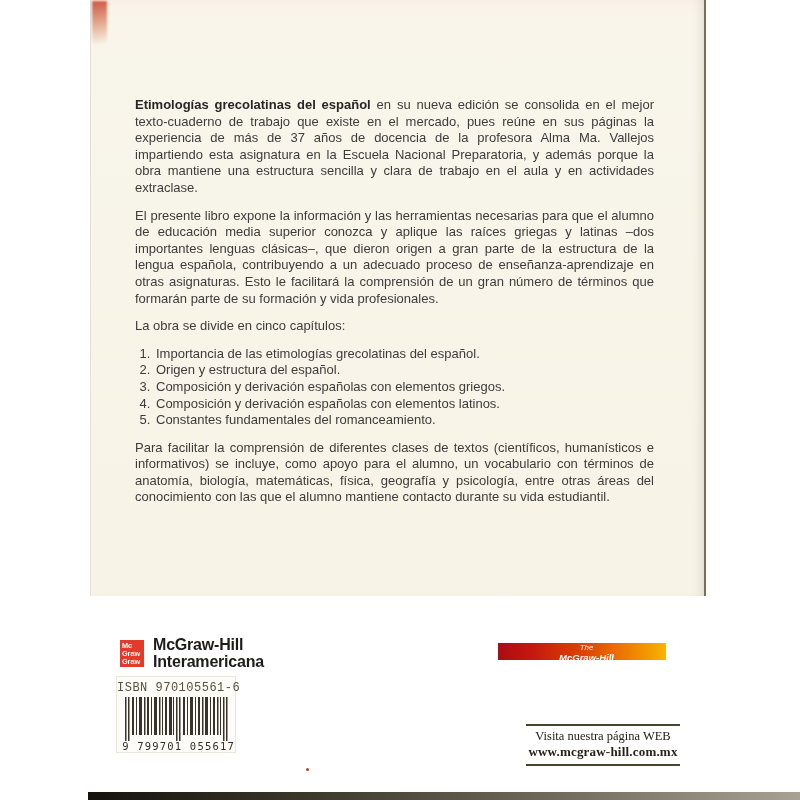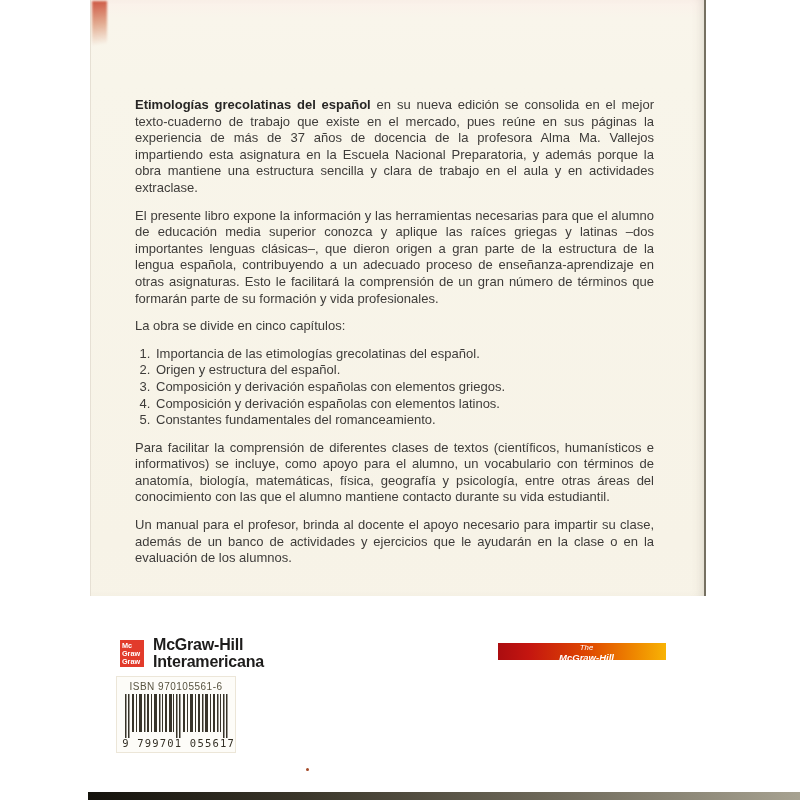--- a/index.html
+++ b/index.html
@@ -18,21 +18,21 @@
   .lead{font-weight:bold;color:#272625;}
   ol.chapters{margin:0 0 11px 0;padding-left:19px;list-style:decimal outside;}
   ol.chapters li{padding-left:2px;}
   .mh-square{position:absolute;left:120px;top:640px;width:25px;height:27px;background:#e23b2b;
         color:#ffffff;font-weight:bold;font-size:7.6px;line-height:8px;padding:2px 0 0 2px;
         box-sizing:border-box;transform:scaleX(.96);transform-origin:left;}
   .mh-name{position:absolute;left:153px;top:637px;font-size:16px;font-weight:bold;color:#1d1c1b;
         line-height:16.5px;letter-spacing:-.2px;}
   .barcode-box{position:absolute;left:116px;top:676px;width:120px;height:77px;background:#fdfcf8;
         border:1px solid #ece6d8;box-sizing:border-box;}
-  .isbn{font-family:Liberation Sans, sans-serif;font-size:10px;color:#57523f;text-align:center;
+  .isbn{font-family:Liberation Mono, monospace;font-size:12px;color:#57523f;text-align:center;
         margin-top:4px;letter-spacing:.5px;white-space:nowrap;}
   .bars{display:block;margin:2px auto 0 auto;}
   .bc-digits{font-family:"DejaVu Sans Mono",monospace;font-size:10.5px;color:#343026;text-align:right;
         letter-spacing:1.2px;margin-top:-1px;white-space:nowrap;}
   .banner{position:absolute;left:498px;top:643px;width:168px;height:17px;
         background:linear-gradient(90deg,#ab0d10 0%,#c41510 18%,#e04b00 55%,#ef8900 82%,#f8b304 100%);
         display:flex;align-items:center;padding-left:12px;box-sizing:border-box;color:#ffffff;
         font-style:italic;white-space:nowrap;flex-direction:column;}
   .banner .the{font-size:7.8px;margin-right:3px;}
   .banner .brand{font-size:9.5px;font-weight:bold;margin-right:3px;}
@@ -59,21 +59,20 @@
       <p>El presente libro expone la información y las herramientas necesarias para que el alumno de educación media superior conozca y aplique las raíces griegas y latinas –dos importantes lenguas clásicas–, que dieron origen a gran parte de la estructura de la lengua española, contribuyendo a un adecuado proceso de enseñanza-aprendizaje en otras asignaturas. Esto le facilitará la comprensión de un gran número de términos que formarán parte de su formación y vida profesionales.</p>
       <p style="text-align:left;">La obra se divide en cinco capítulos:</p>
       <ol class="chapters">
         <li>Importancia de las etimologías grecolatinas del español.</li>
         <li>Origen y estructura del español.</li>
         <li>Composición y derivación españolas con elementos griegos.</li>
         <li>Composición y derivación españolas con elementos latinos.</li>
         <li>Constantes fundamentales del romanceamiento.</li>
       </ol>
       <p>Para facilitar la comprensión de diferentes clases de textos (científicos, humanísticos e informativos) se incluye, como apoyo para el alumno, un vocabulario con términos de anatomía, biología, matemáticas, física, geografía y psicología, entre otras áreas del conocimiento con las que el alumno mantiene contacto durante su vida estudiantil.</p>
-      <p>Un manual para el profesor, brinda al docente el apoyo necesario para impartir su clase, además de un banco de actividades y ejercicios que le ayudarán en la clase o en la evaluación de los alumnos.</p>
     </div>
   </div>
 
   <div class="mh-square">
     <div>Mc</div>
     <div>Graw</div>
     <div>Graw</div>
   </div>
   <div class="mh-name">
     <div>McGraw-Hill</div>
@@ -117,16 +116,20 @@
     </svg>
     <div class="bc-digits">9 799701 055617</div>
   </div>
 
   <div class="banner">
     <span class="the">The</span>
     <span class="brand">McGraw-Hill</span>
     <span class="comp">Companies</span>
   </div>
 
+  <div class="webbox">
+    <div class="web1">Visita nuestra página WEB</div>
+    <div class="web2">www.mcgraw-hill.com.mx</div>
+  </div>
 
   <div class="bottom-edge"></div>
   <div class="speck"></div>
 </div>
 
 </body></html>

